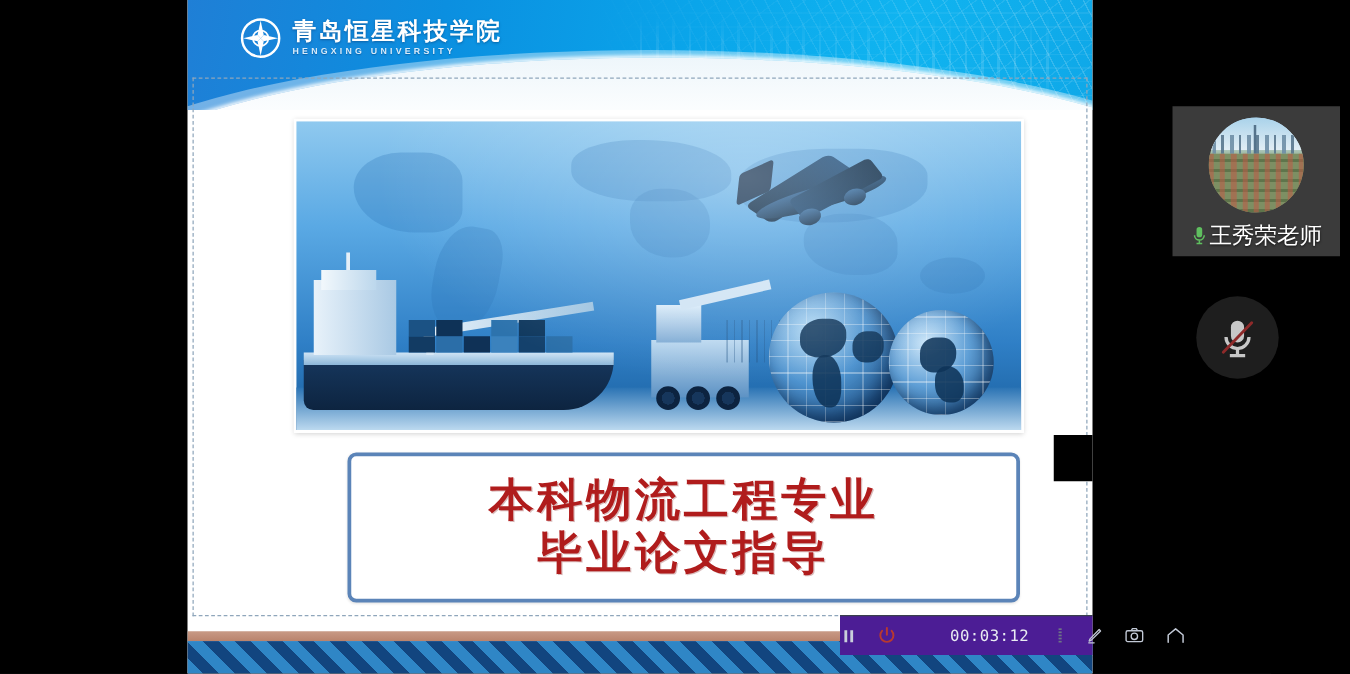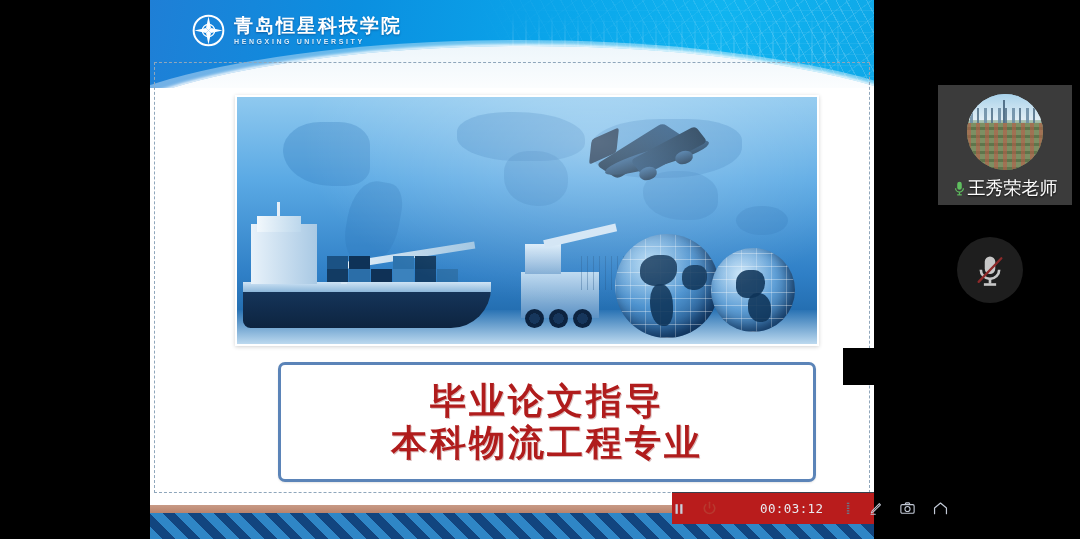--- a/index.html
+++ b/index.html
@@ -140,21 +140,21 @@
       background-image:
         repeating-linear-gradient(45deg,#2f86c6 0 9px,#12457f 9px 18px),
         repeating-linear-gradient(-45deg,rgba(255,255,255,.32) 0 9px,transparent 9px 18px);
       background-blend-mode:normal,overlay;}
 
   
   #notch{position:absolute;left:843px;top:348px;width:31px;height:37px;background:#000;}
 
   
   #ctrlbar{position:absolute;left:672px;top:492px;width:202px;height:31px;
-      background:#b91c1c;display:flex;align-items:center;gap:16px;
+      background:#4c1d95;display:flex;align-items:center;gap:16px;
       border-top:1px solid #39404d;}
   .ctrl-btn{display:flex;align-items:center;justify-content:center;height:31px;
       cursor:default;}
   #btn-pause{width:26px;}
   #btn-power{width:26px;}
   #ctrl-sep1{width:1px;height:16px;background:#4a5161;margin:0 2px;}
   #ctrl-time{font-family:"DejaVu Sans Mono","Liberation Mono",monospace;font-size:12.5px;
       color:#e9ecf2;letter-spacing:.4px;padding:0 7px;white-space:nowrap;}
   #ctrl-grip{width:14px;display:flex;align-items:center;justify-content:center;}
   #btn-pencil{width:28px;}
@@ -282,22 +282,22 @@
       <div id="globe-b">
         <div class="grat"></div>
         <div class="cont" style="left:30%;top:26%;width:34%;height:34%;border-radius:44% 40% 52% 38%;"></div>
         <div class="cont" style="left:44%;top:54%;width:28%;height:34%;border-radius:38% 54% 36% 50%;"></div>
       </div>
 
       <div id="photo-glow"></div>
     </div>
 
     <div id="title-box">
+      <span class="title-line">本科物流工程专业</span>
       <span class="title-line">毕业论文指导</span>
-      <span class="title-line">本科物流工程专业</span>
     </div>
 
     <div id="band-tan"></div>
     <div id="band-pattern"></div>
   </div>
 
   <div id="notch"></div>
 
   <div id="ctrlbar">
 

